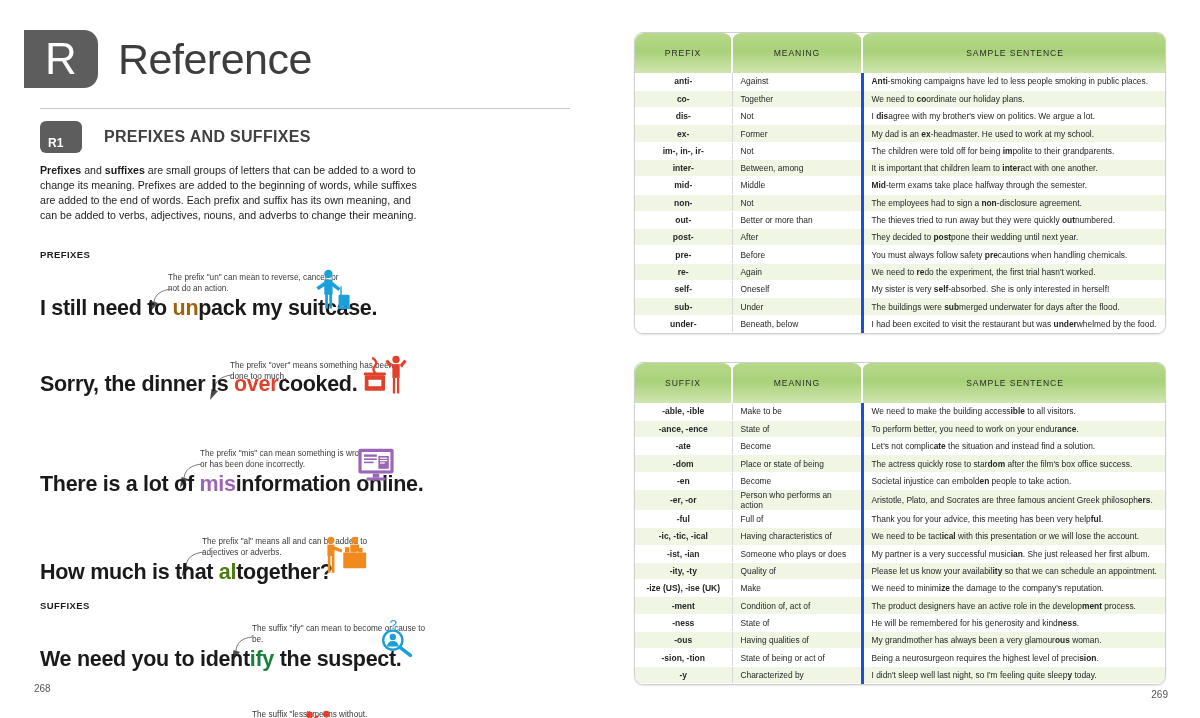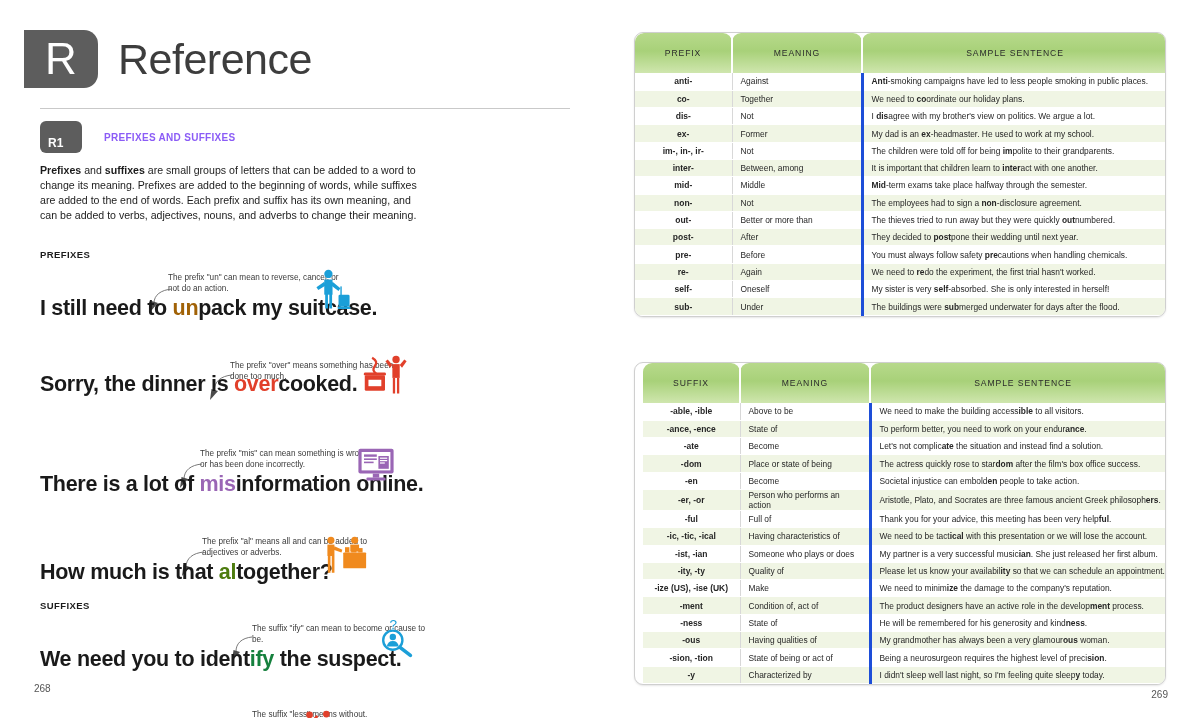--- a/index.html
+++ b/index.html
@@ -33,21 +33,21 @@
 
   .sec-header { display: flex; align-items: center; margin: 12px 0 0 40px; }
   .sec-badge {
     background: #5d5d5d; color: #ffffff;
     font-size: 12px; font-weight: bold;
     padding: 15px 10px 3px 8px;
     border-radius: 6px;
     min-width: 42px; text-align: left;
   }
   .sec-title {
-    font-size: 10px; font-weight: bold; color: #8b5cf6;
+    font-size: 16px; font-weight: bold; color: #404040;
     margin-left: 22px; letter-spacing: 0.3px;
   }
 
   .intro {
     margin: 10px 40px 0 40px;
     font-size: 10.6px; line-height: 1.42; color: #1c1c1c;
     max-width: 380px;
   }
   .intro b { font-weight: bold; }
 
@@ -368,42 +368,47 @@
             <tr>
               <td class="affix">self-</td>
               <td class="meaning">Oneself</td>
               <td class="sample">My sister is very <b>self</b>-absorbed. She is only interested in herself!</td>
             </tr>
             <tr>
               <td class="affix">sub-</td>
               <td class="meaning">Under</td>
               <td class="sample">The buildings were <b>sub</b>merged underwater for days after the flood.</td>
             </tr>
+            <tr>
+              <td class="affix">under-</td>
+              <td class="meaning">Beneath, below</td>
+              <td class="sample">I had been excited to visit the restaurant but was <b>under</b>whelmed by the food.</td>
+            </tr>
           </tbody>
       </table>
     </div>
 
-    <div class="tablewrap" style="top:362px;padding-left:8px;">
+    <div class="tablewrap" style="top:362px;">
       <table>
         <colgroup>
             <col class="c1">
             <col class="c2">
             <col class="c3">
           </colgroup>
         <thead>
             <tr id="suffix-head">
               <th>SUFFIX</th>
               <th>MEANING</th>
               <th>SAMPLE SENTENCE</th>
             </tr>
           </thead>
         <tbody id="suffix-body">
             <tr>
               <td class="affix">-able, -ible</td>
-              <td class="meaning">Above to be</td>
+              <td class="meaning">Make to be</td>
               <td class="sample">We need to make the building access<b>ible</b> to all visitors.</td>
             </tr>
             <tr>
               <td class="affix">-ance, -ence</td>
               <td class="meaning">State of</td>
               <td class="sample">To perform better, you need to work on your endur<b>ance</b>.</td>
             </tr>
             <tr>
               <td class="affix">-ate</td>
               <td class="meaning">Become</td>

